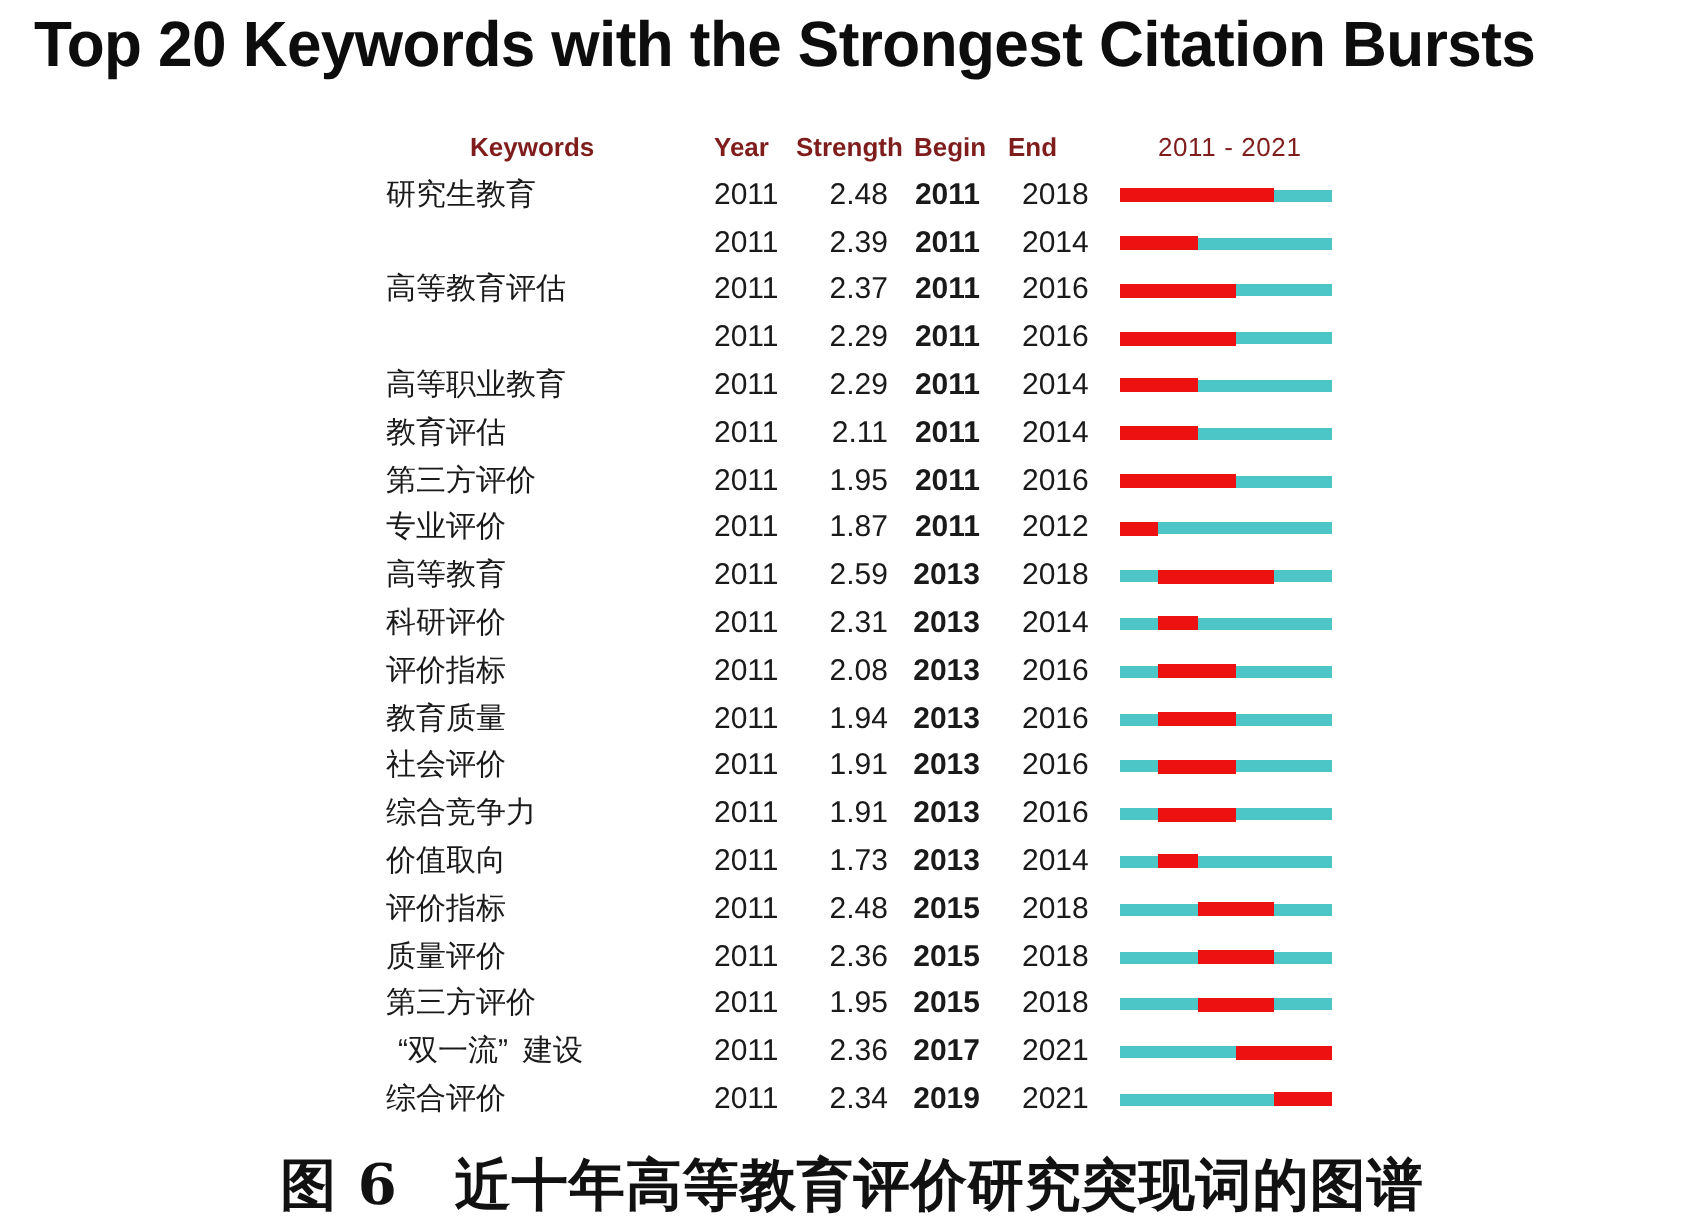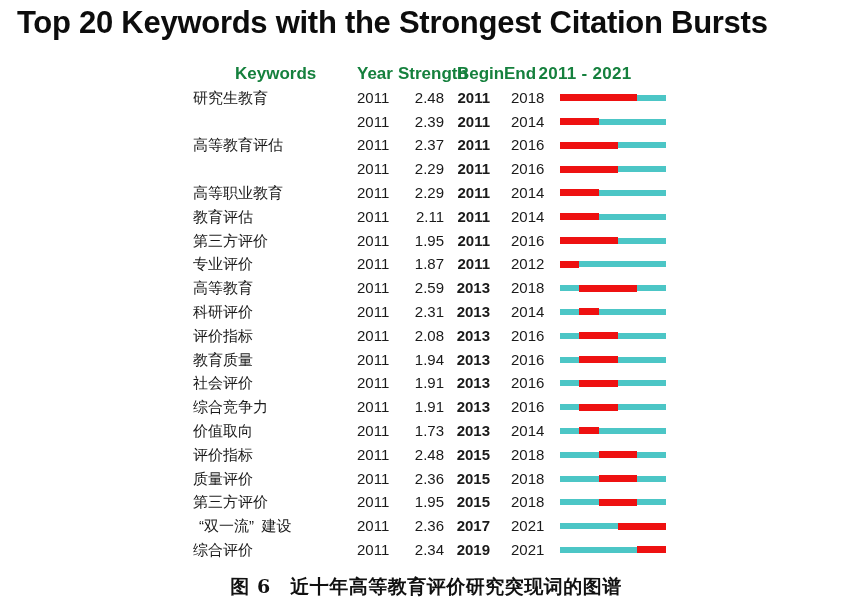--- a/index.html
+++ b/index.html
@@ -58,29 +58,29 @@
   .col-keyword   { left: 193px; text-align: left; }
   .col-year      { left: 357px; width: 40px; text-align: left; }
   .col-strength  { left: 398px; width: 46px; text-align: right; }
   .col-begin     { left: 450px; width: 40px; text-align: right; font-weight: bold; }
   .col-end       { left: 511px; width: 38px; text-align: left; }
   .col-timeline  { left: 555px; width: 120px; }
 
   
   .header .cell {
     font-weight: bold;
-    font-size: 17px;
-    color: #15803d;
+    font-size: 13px;
+    color: #7f1d1d;
   }
   .header .col-keyword  { left: 235px; }
   .header .col-year     { left: 357px; text-align: left; }
   .header .col-strength { left: 398px; width: 48px; text-align: left; }
   .header .col-begin    { left: 457px; width: 42px; text-align: left; }
   .header .col-end      { left: 504px; width: 30px; text-align: left; }
-  .header .col-timeline { left: 525px; font-weight: bold; letter-spacing: 0.3px; text-align: center; }
+  .header .col-timeline { left: 579px; font-weight: normal; letter-spacing: 0.3px; }
 
   
   .col-keyword.kw-wide { letter-spacing: -0.2px; }
   .col-keyword.kw-indent { left: 199px; }
 
   
   .timeline {
     position: absolute;
     left: 560px;
     top: 9px;
@@ -103,21 +103,21 @@
   }
 
   
   #figure-caption {
     position: absolute;
     left: 0;
     top: 574px;
     width: 852px;
     text-align: center;
     font-family: "DejaVu Serif", "Liberation Serif", serif;
-    font-size: 19px;
+    font-size: 28px;
     font-weight: bold;
     color: #111111;
     letter-spacing: 0.5px;
   }
 </style>
 </head>
 <body>
 
 <div id="chart-title">Top 20 Keywords with the Strongest Citation Bursts</div>
 

